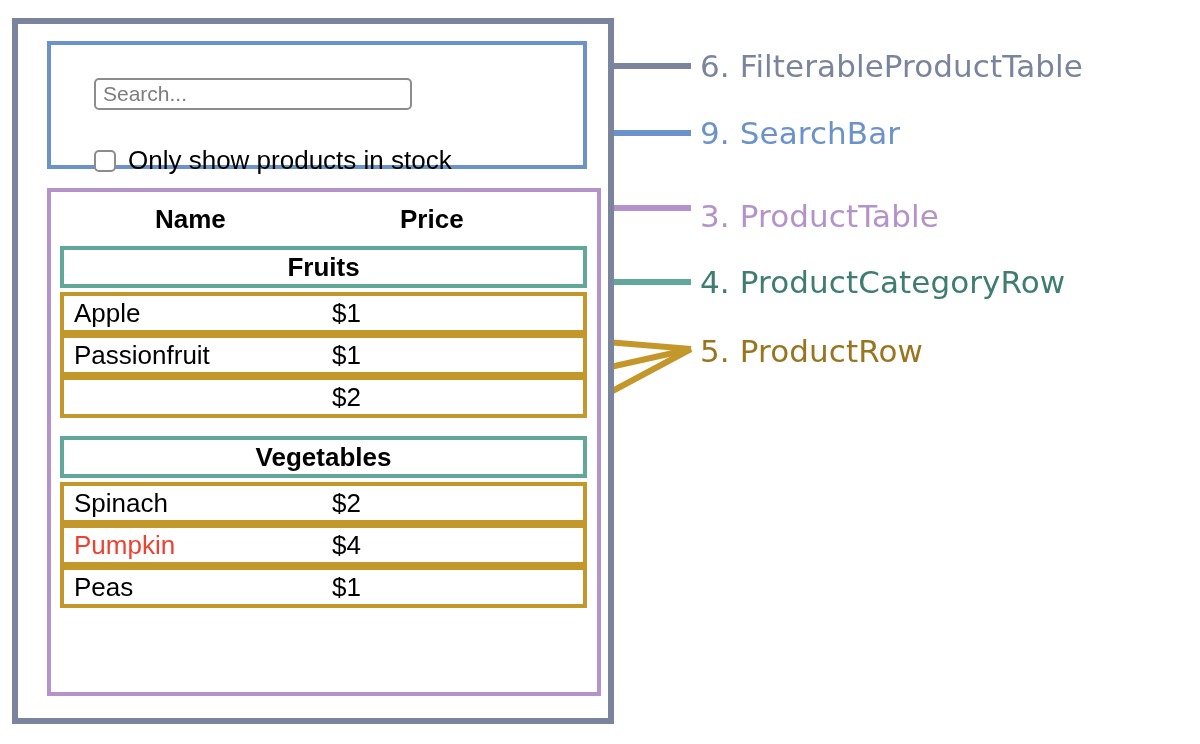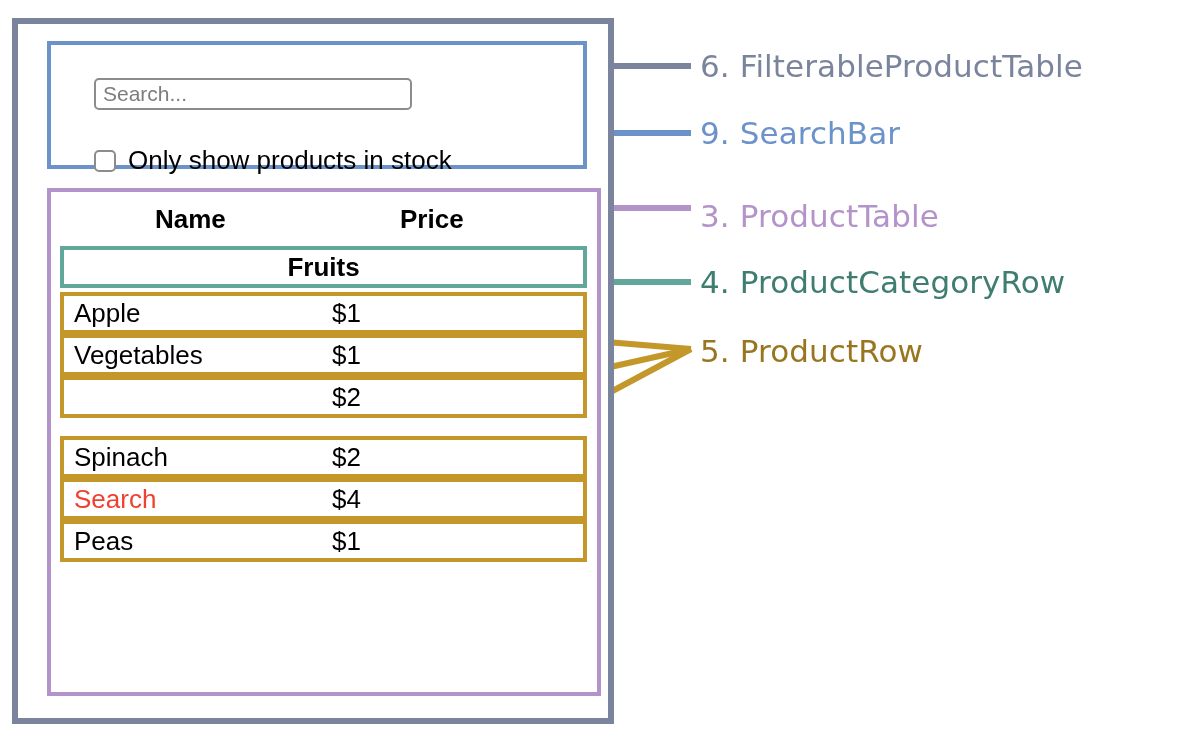--- a/index.html
+++ b/index.html
@@ -246,38 +246,41 @@
         <div class="cat-row">
           <span class="cat-row-label">Fruits</span>
         </div>
 
         <div class="prod-row">
           <span class="prod-name">Apple</span>
           <span class="prod-price">$1</span>
         </div>
 
         <div class="prod-row">
-          <span class="prod-name">Vegetables</span>
+          <span class="prod-name">Passionfruit</span>
           <span class="prod-price">$1</span>
         </div>
 
         <div class="prod-row">
           <span class="prod-price">$2</span>
         </div>
 
         <div class="group-gap"></div>
 
+        <div class="cat-row">
+          <span class="cat-row-label">Vegetables</span>
+        </div>
 
         <div class="prod-row">
           <span class="prod-name">Spinach</span>
           <span class="prod-price">$2</span>
         </div>
 
         <div class="prod-row">
-          <span class="prod-name out-of-stock">Search</span>
+          <span class="prod-name out-of-stock">Pumpkin</span>
           <span class="prod-price">$4</span>
         </div>
 
         <div class="prod-row">
           <span class="prod-name">Peas</span>
           <span class="prod-price">$1</span>
         </div>
 
       </div>
     </div>

